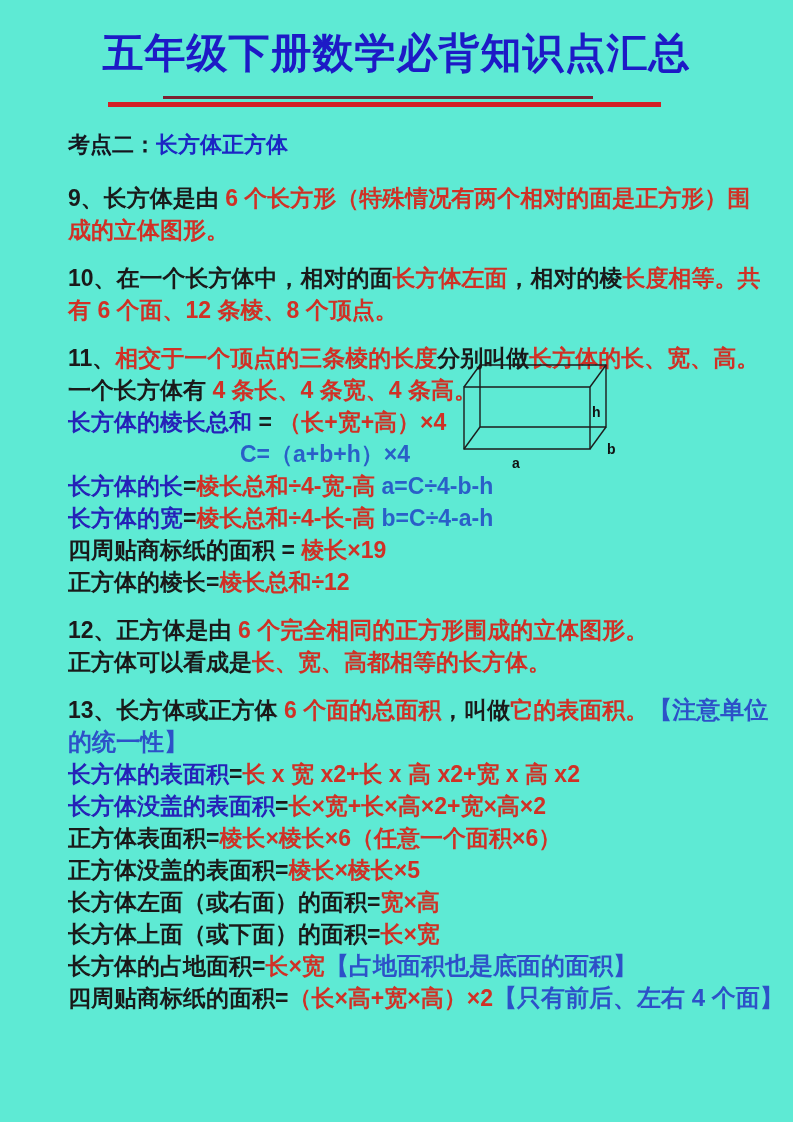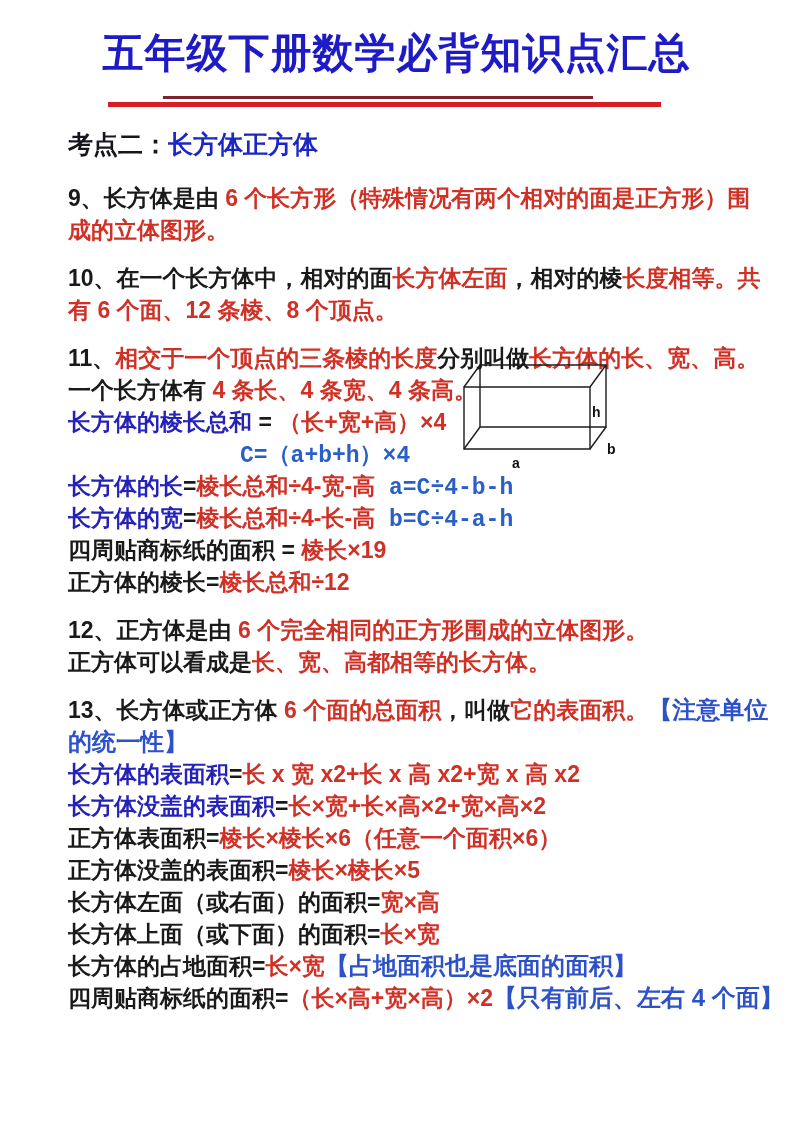--- a/index.html
+++ b/index.html
@@ -1,44 +1,44 @@
 <!DOCTYPE html>
 <html><head>
 <meta charset="utf-8">
 <style>
   html,body{margin:0;padding:0;background:#e8e8e8;}
   .page{
     position:relative;
     width:793px;height:1122px;
     margin:0 auto;
-    background:#ffffff;
+    background:#5eead4;
     font-family:"Liberation Sans","DejaVu Sans",sans-serif;
     font-weight:700;
     overflow:hidden;
   }
   .title{
     margin:0;
     padding-top:26px;
     text-align:center;
     font-size:41px;
     letter-spacing:1px;
     color:#1d1ac6;
   }
   .rule-dark{height:3px;background:#7c2231;width:430px;margin:15px 0 0 163px;}
   .rule-red{height:5px;background:#d41f26;width:553px;margin:3px 0 0 108px;}
-  .section{margin:22px 0 0 68px;font-size:25px;line-height:31px;}
+  .section{margin:22px 0 0 68px;font-size:22px;line-height:31px;}
   .section .prefix{color:#15151e;}
   .section .topic{color:#1c26c4;}
   .docbody{margin:22px 30px 0 68px;font-size:23px;}
   .line{line-height:32px;height:32px;white-space:nowrap;}
   .line.gap{margin-top:16px;}
   .k{color:#1a1a1a;}
   .r{color:#d03126;}
   .n{color:#2522b8;}
-  .b{color:#2a5fc8;font-family:Liberation Mono, monospace;}
+  .b{color:#2a5fc8;}
   .s{color:#2d51c8;font-size:24px;}
   .diagram{
     position:absolute;
     left:460px;top:357px;
     width:160px;height:116px;
   }
   .diagram text{font-family:"Liberation Sans","DejaVu Sans",sans-serif;font-weight:700;font-size:14px;fill:#111;}
 </style>
 </head>
 <body>

